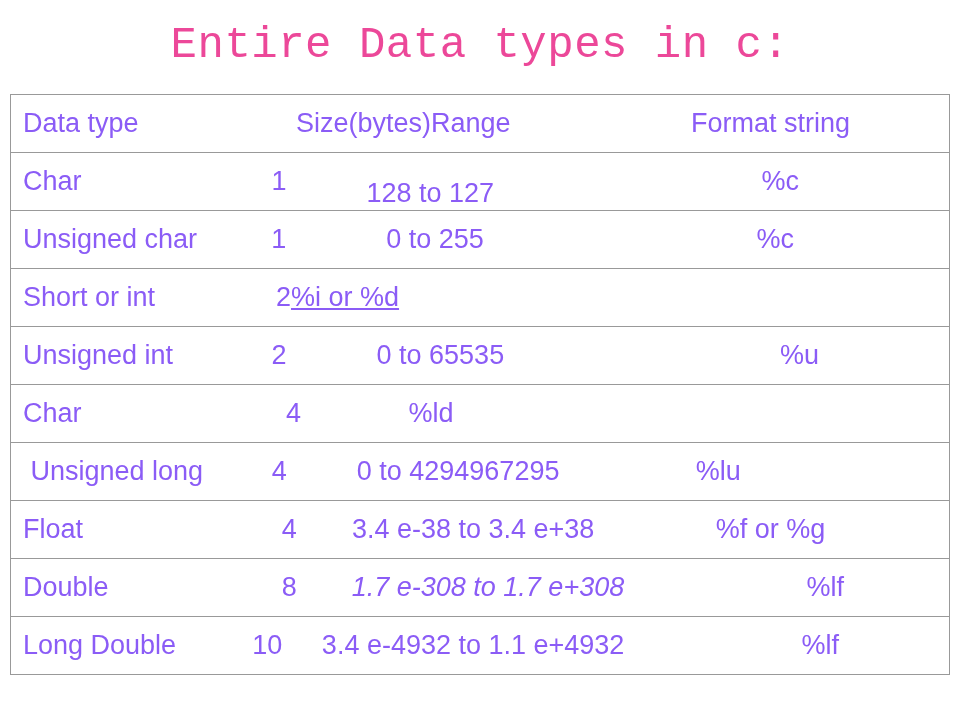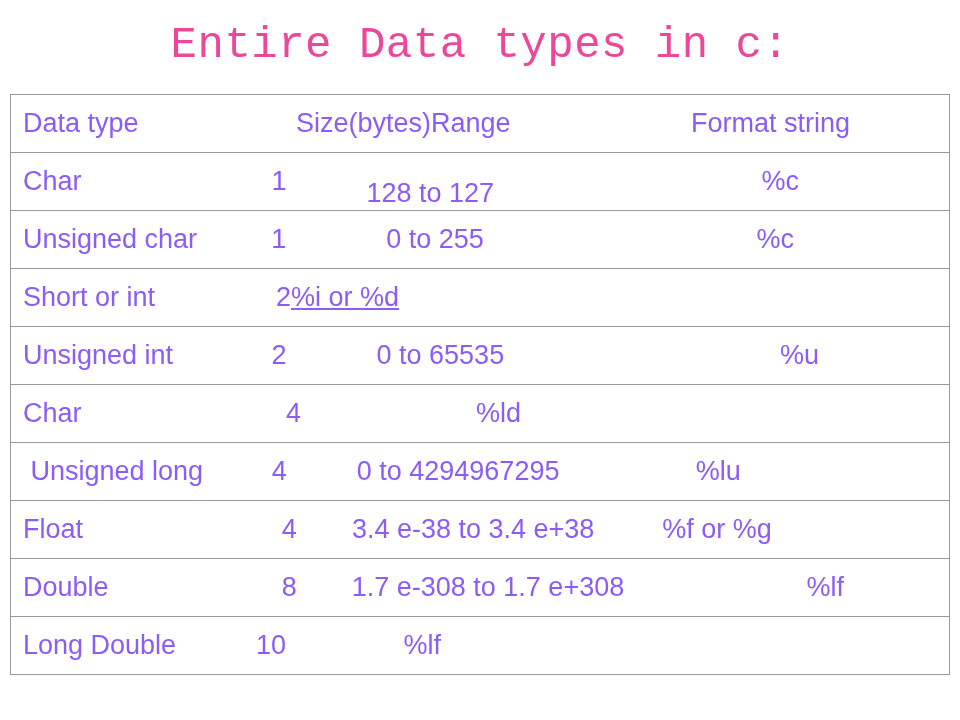--- a/index.html
+++ b/index.html
@@ -81,43 +81,44 @@
   <div class="row">
     <div class="cell c-name">Unsigned int</div>
     <div class="cell c-size" style="text-align:right;width:50px;">2</div>
     <div class="cell c-range" style="width:250px;padding-left:90px;">0 to 65535</div>
     <div class="cell c-format" style="width:420px;text-align:right;padding-right:130px;">%u</div>
   </div>
 
   <div class="row">
     <div class="cell c-name">Char</div>
     <div class="cell c-size" style="text-align:right;width:60px;">4</div>
-    <div class="cell c-format" style="width:220px;text-align:right;padding-left:40px;">%ld</div>
+    <div class="cell c-format" style="width:220px;text-align:center;padding-left:40px;">%ld</div>
   </div>
 
   <div class="row">
     <div class="cell c-name"> Unsigned long</div>
     <div class="cell c-size" style="text-align:right;width:50px;">4</div>
     <div class="cell c-range" style="width:320px;padding-left:70px;">0 to 4294967295</div>
     <div class="cell c-format" style="width:350px;text-align:center;padding-right:115px;">%lu</div>
   </div>
 
   <div class="row">
     <div class="cell c-name">Float</div>
     <div class="cell c-size" style="text-align:right;width:60px;">4</div>
     <div class="cell c-range" style="width:370px;padding-left:55px;">3.4 e-38 to 3.4 e+38</div>
-    <div class="cell c-format" style="width:290px;text-align:left;padding-right:70px;">%f or %g</div>
+    <div class="cell c-format" style="width:290px;text-align:center;padding-right:70px;">%f or %g</div>
   </div>
 
   <div class="row">
     <div class="cell c-name">Double</div>
     <div class="cell c-size" style="text-align:right;width:60px;">8</div>
-    <div class="cell c-range" style="width:400px;padding-left:55px;">1.7 e-308 to 1.7 e+308</div>
+    <div class="cell c-range" style="width:400px;padding-left:55px;font-style:italic;">1.7 e-308 to 1.7 e+308</div>
     <div class="cell c-format" style="width:260px;text-align:right;padding-right:105px;">%lf</div>
   </div>
 
   <div class="row">
     <div class="cell c-name">Long Double</div>
     <div class="cell c-size" style="text-align:center;width:60px;">10</div>
+    <div class="cell c-range" style="width:410px;padding-left:25px;">3.4 e-4932 to 1.1 e+4932</div>
     <div class="cell c-format" style="width:250px;text-align:right;padding-right:110px;">%lf</div>
   </div>
 
 </div>
 
 </body></html>

